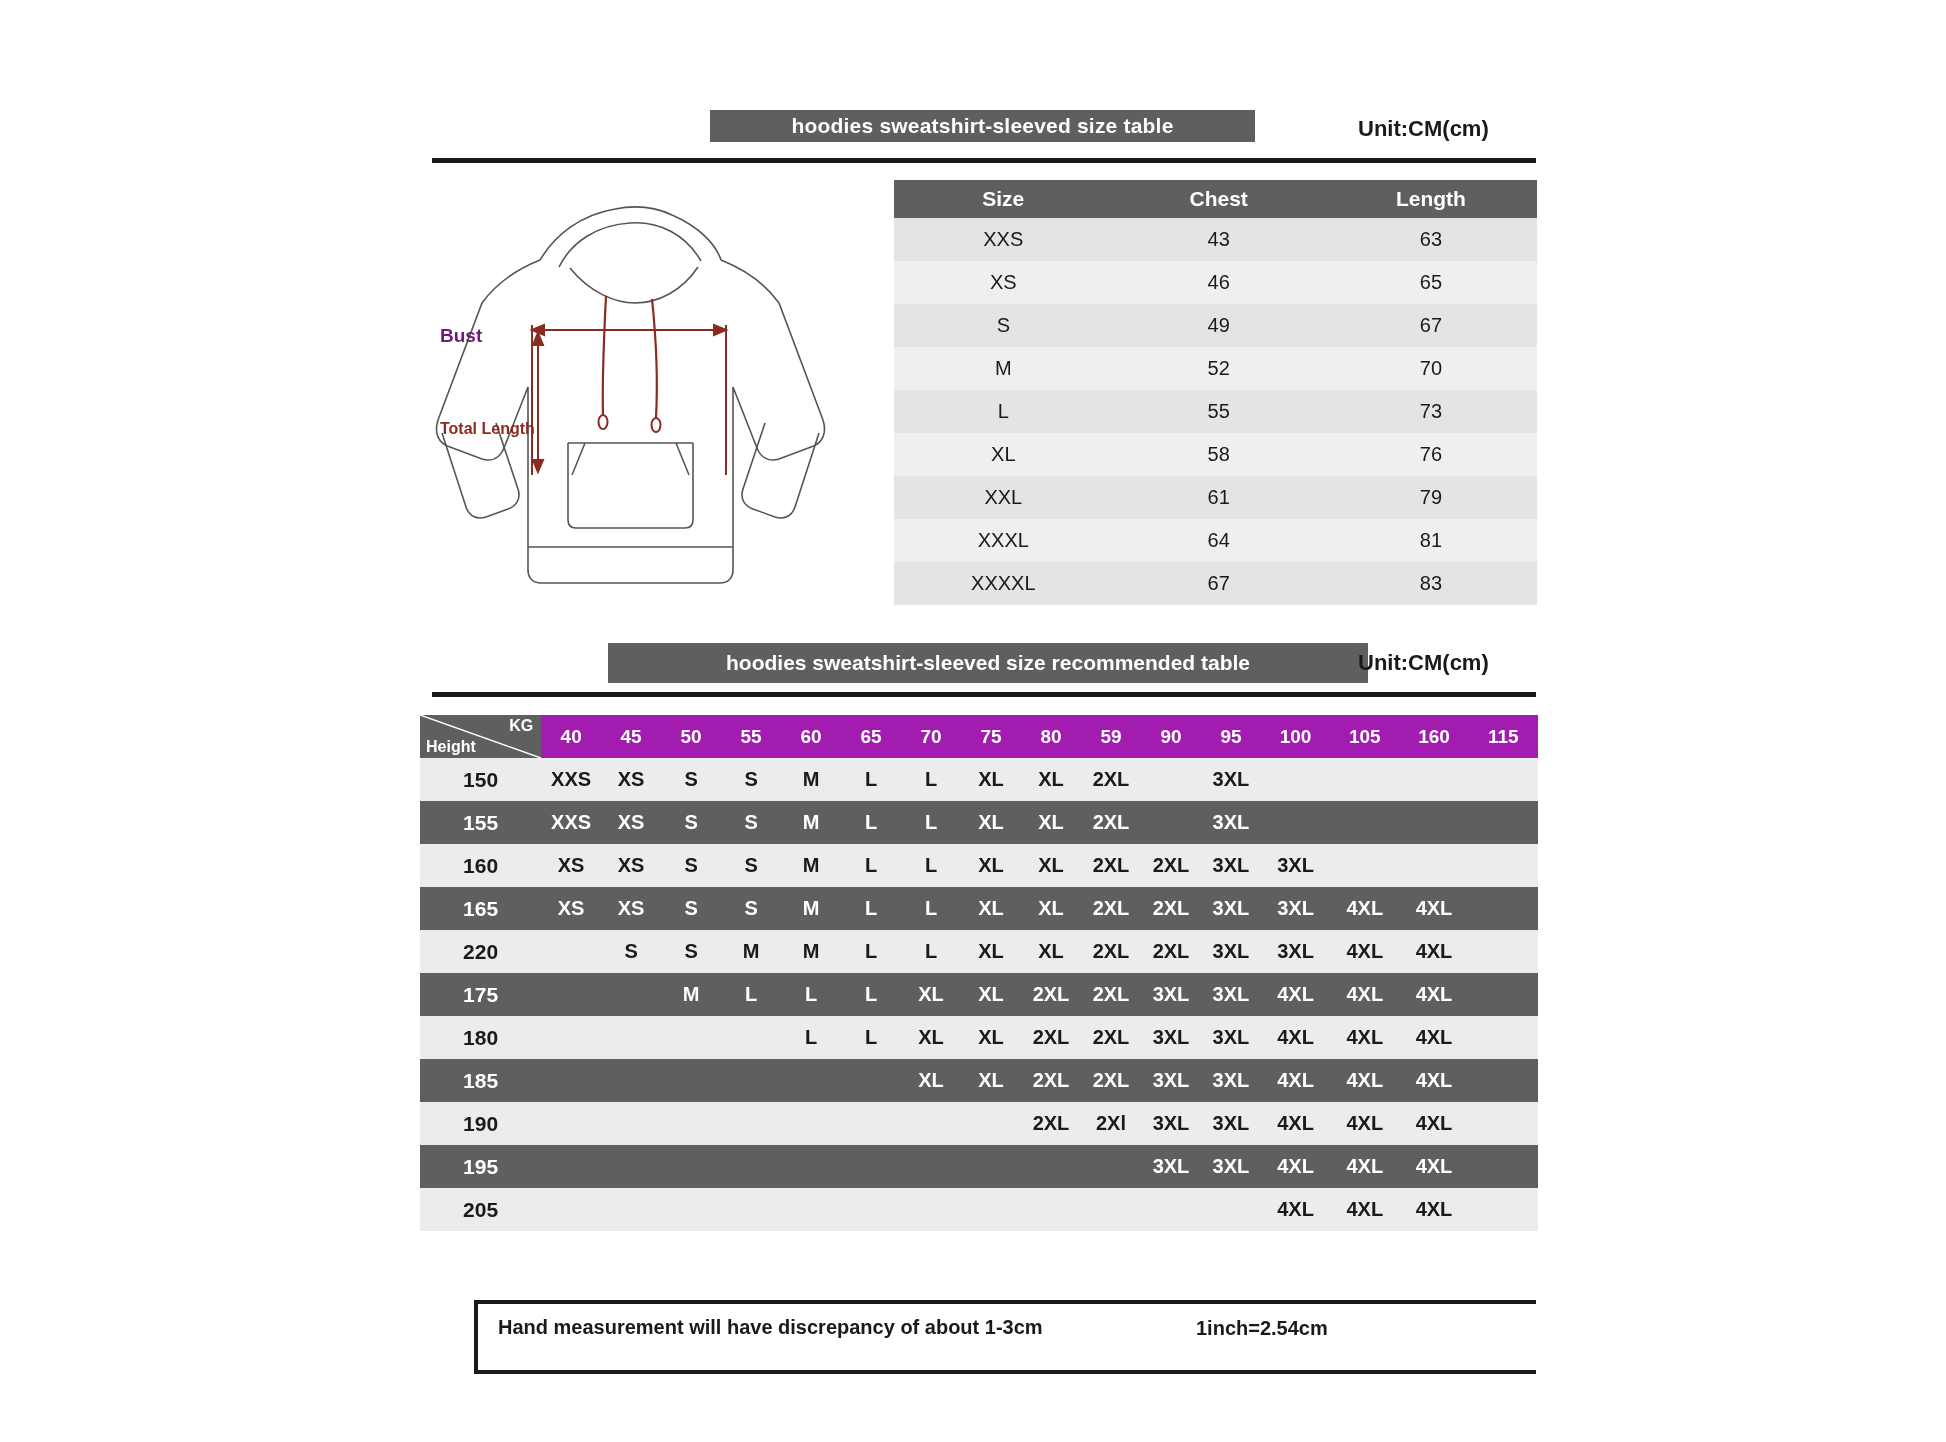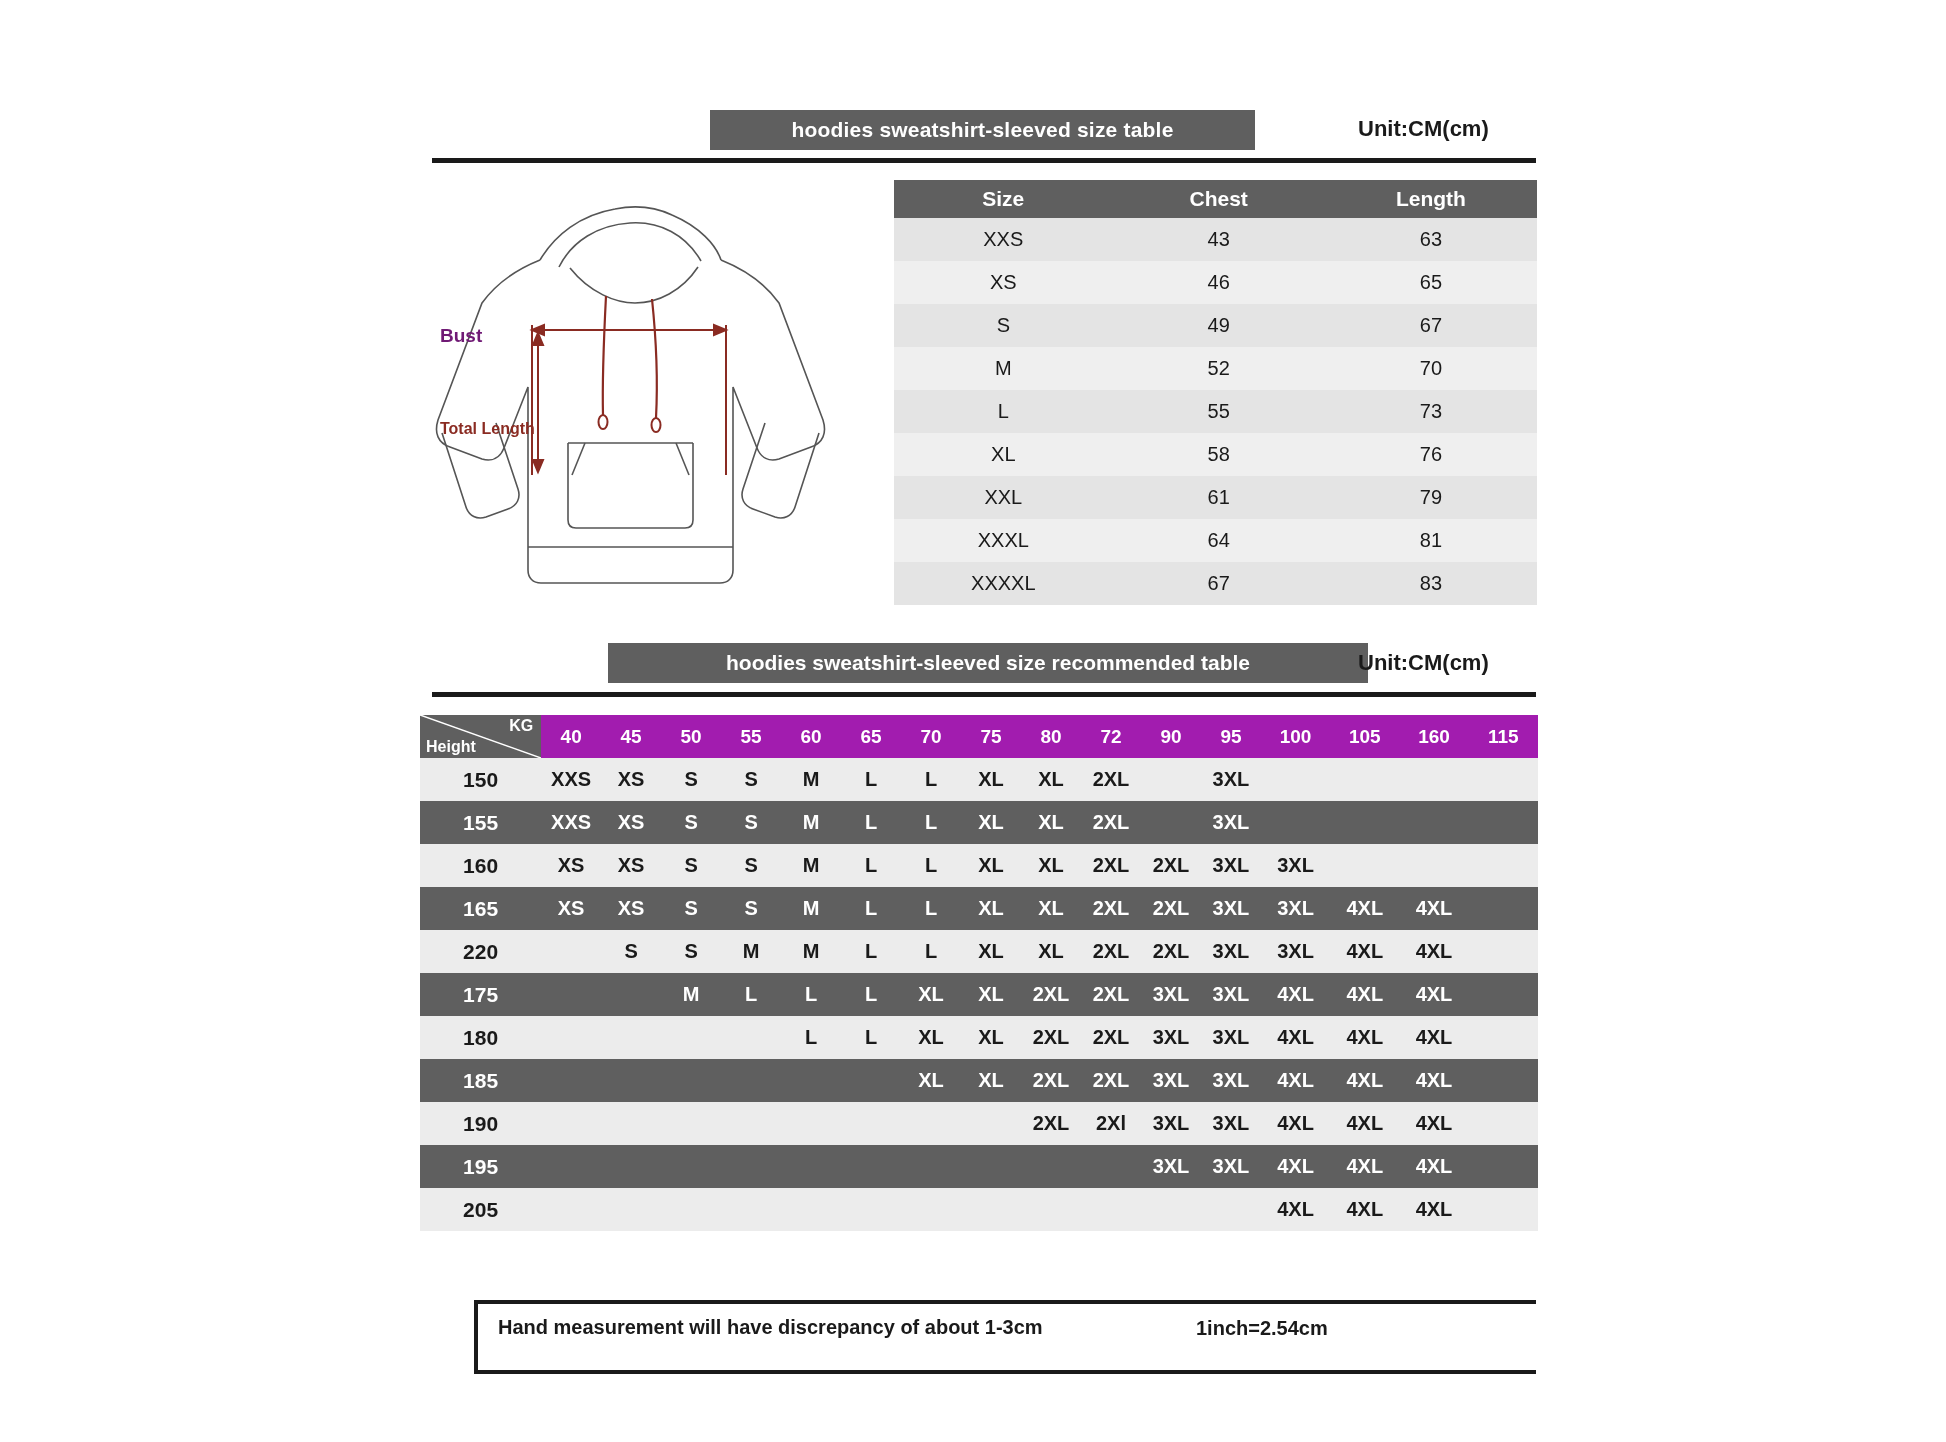--- a/index.html
+++ b/index.html
@@ -22,21 +22,21 @@
     height: 1442px;
     background: #ffffff;
   }
 
   
   .title-bar-1 {
     position: absolute;
     left: 710px;
     top: 110px;
     width: 545px;
-    height: 40px;
+    height: 32px;
     background: #5f5f5f;
     display: flex;
     align-items: center;
     justify-content: center;
   }
   .title-bar-1 span {
     color: #ffffff;
     font-size: 21px;
     font-weight: bold;
     letter-spacing: 0.2px;
@@ -414,21 +414,21 @@
         </th>
         <th>40</th>
         <th>45</th>
         <th>50</th>
         <th>55</th>
         <th>60</th>
         <th>65</th>
         <th>70</th>
         <th>75</th>
         <th>80</th>
-        <th>72</th>
+        <th>59</th>
         <th>90</th>
         <th>95</th>
         <th>100</th>
         <th>105</th>
         <th>160</th>
         <th>115</th>
       </tr>
     </thead>
     <tbody>
       <tr class="light">

